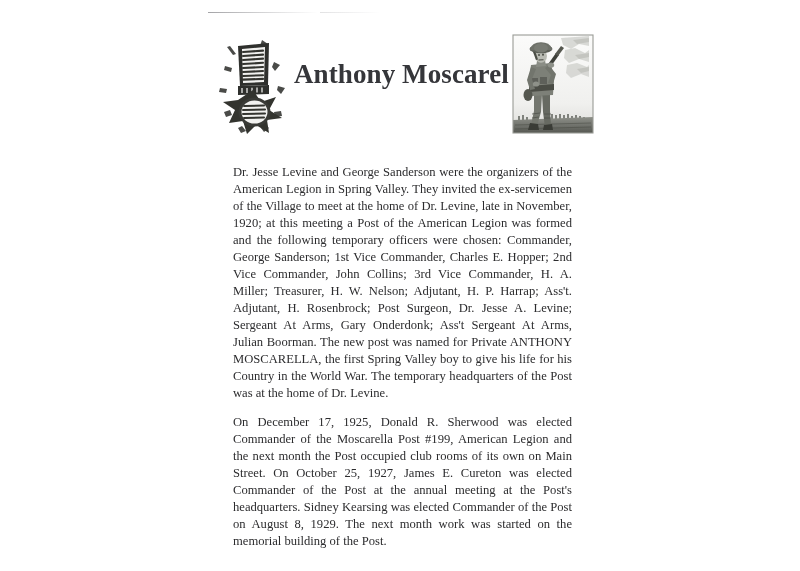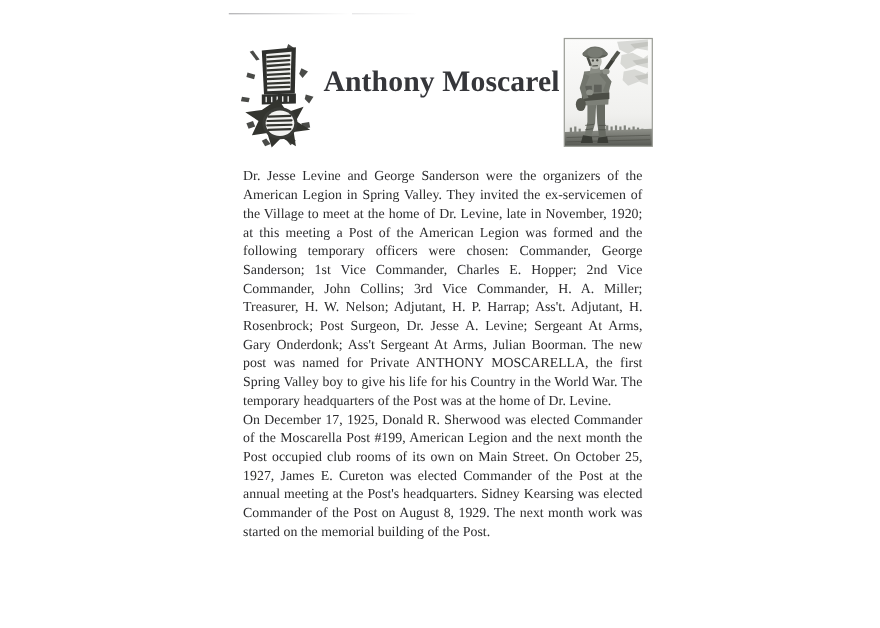--- a/index.html
+++ b/index.html
@@ -85,21 +85,21 @@
     left: 221px;
     top: 152px;
     width: 363px;
     font-size: 12.6px;
     line-height: 17.0px;
     text-align: justify;
     text-justify: inter-word;
     color: #2c2c2e;
   }
   #article-body p {
-    margin: 0;
+    margin: 12px;
     padding: 0;
     text-align: justify;
   }
 </style>
 </head>
 <body>
 
 <div id="scan-artifact"></div>
 <div id="scan-artifact-2"></div>
 

